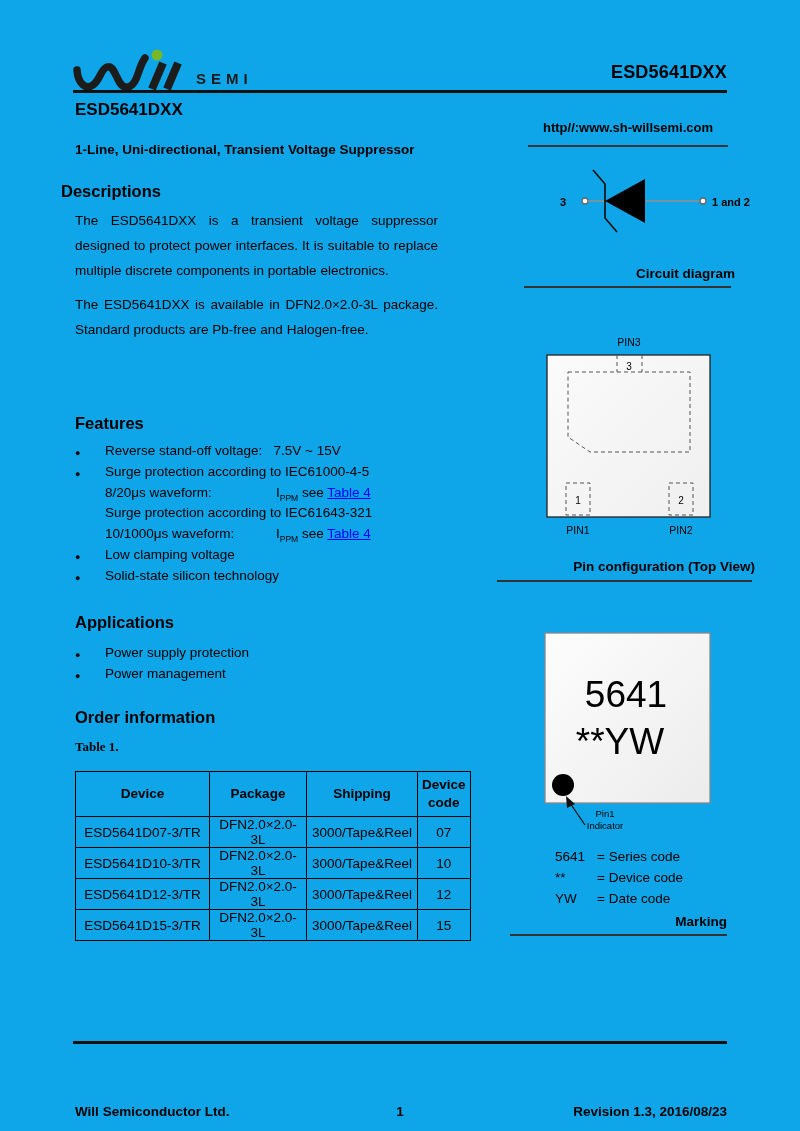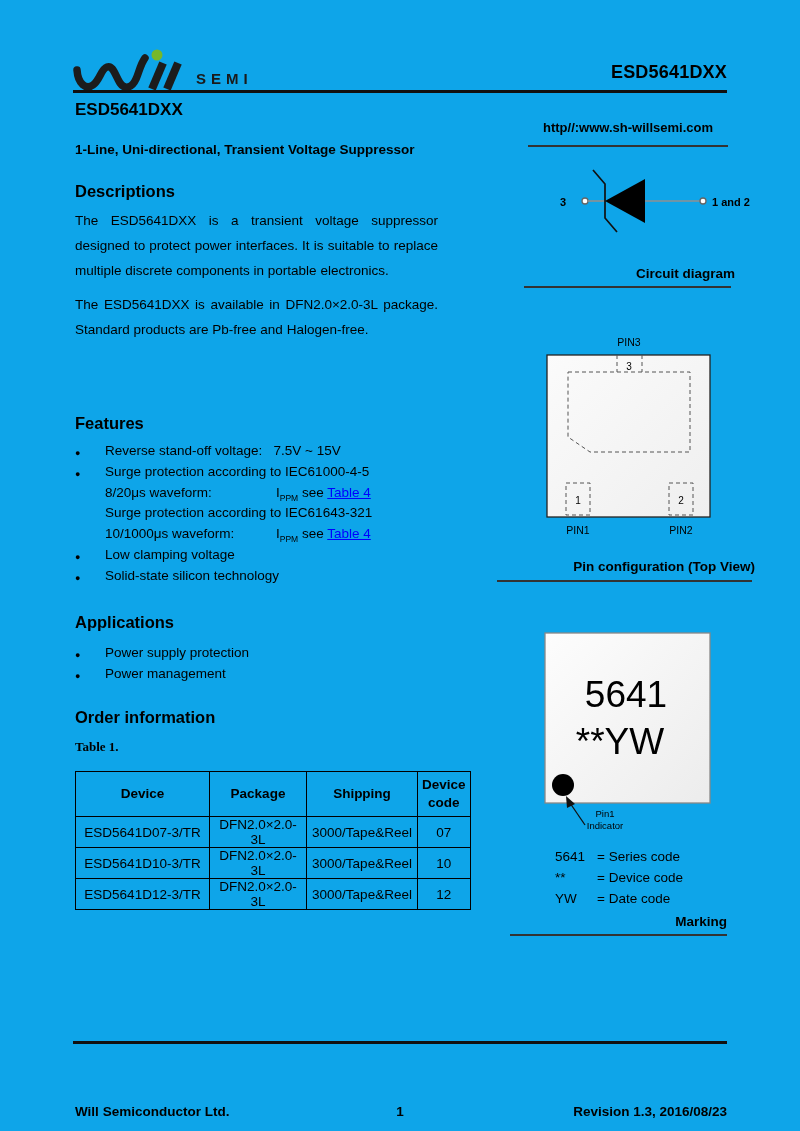--- a/index.html
+++ b/index.html
@@ -63,21 +63,21 @@
   <div class="abs part-title-right">ESD5641DXX</div>
   <div class="abs rule-thick" style="left:73px; top:90px; width:654px;"></div>
 
   <div class="abs left-part-heading">ESD5641DXX</div>
 
   <div class="abs website">http//:www.sh-willsemi.com</div>
   <div class="abs rule-thin" style="left:528px; top:145px; width:200px;"></div>
 
   <div class="abs subtitle">1-Line, Uni-directional, Transient Voltage Suppressor</div>
 
-  <div class="abs h-section" style="left:75px; top:182px;text-align:center;">Descriptions</div>
+  <div class="abs h-section" style="left:61px; top:182px;text-align:center;">Descriptions</div>
   <div class="abs body-col" style="top:208px;">
     <div class="para">The ESD5641DXX is a transient voltage suppressor designed to protect power interfaces. It is suitable to replace multiple discrete components in portable electronics.</div>
     <div class="para">The ESD5641DXX is available in DFN2.0×2.0-3L package. Standard products are Pb-free and Halogen-free.</div>
   </div>
 
   <div class="abs h-section" style="left:75px; top:414px;">Features</div>
   <div class="abs feat-list">
     <div class="feat-row">
       <span class="bullet-col">●</span>
       <span class="pre">Reverse stand-off voltage:   7.5V ~ 15V</span>
@@ -151,20 +151,26 @@
       <td>ESD5641D10-3/TR</td>
       <td>DFN2.0×2.0-3L</td>
       <td>3000/Tape&amp;Reel</td>
       <td>10</td>
     </tr>
     <tr>
       <td>ESD5641D12-3/TR</td>
       <td>DFN2.0×2.0-3L</td>
       <td>3000/Tape&amp;Reel</td>
       <td>12</td>
+    </tr>
+    <tr>
+      <td>ESD5641D15-3/TR</td>
+      <td>DFN2.0×2.0-3L</td>
+      <td>3000/Tape&amp;Reel</td>
+      <td>15</td>
     </tr>
   </tbody>
     </table>
 
   <svg class="abs" style="left:500px; top:160px;" width="260" height="85" viewBox="0 0 260 85">
     <text x="66" y="46" font-size="11" font-weight="bold" text-anchor="end">3</text>
     <circle cx="85" cy="41" r="3" fill="#fff" stroke="#666" stroke-width="1.3"></circle>
     <line x1="88" y1="41" x2="105" y2="41" stroke="#909090" stroke-width="1.6"></line>
     <polyline points="93,10 105,24 105,58 117,72" fill="none" stroke="#111" stroke-width="1.7"></polyline>
     <path d="M105 41 L145 19 L145 63 Z" fill="#000"></path>

